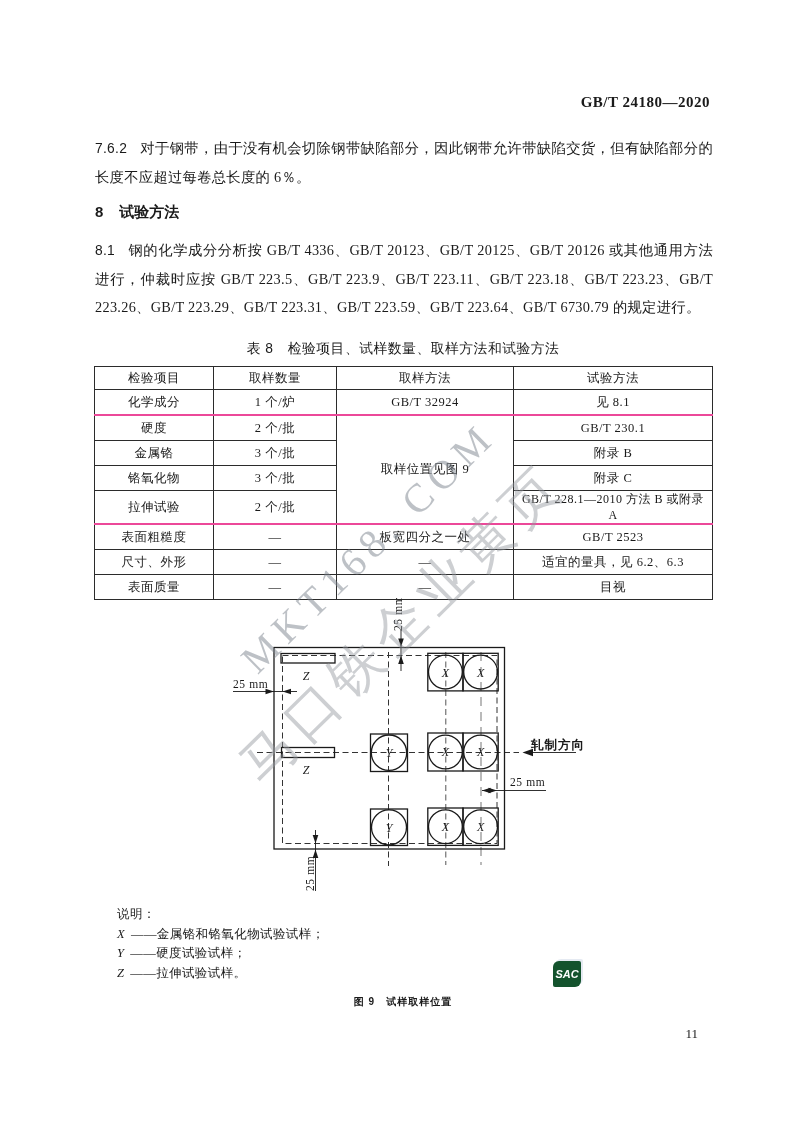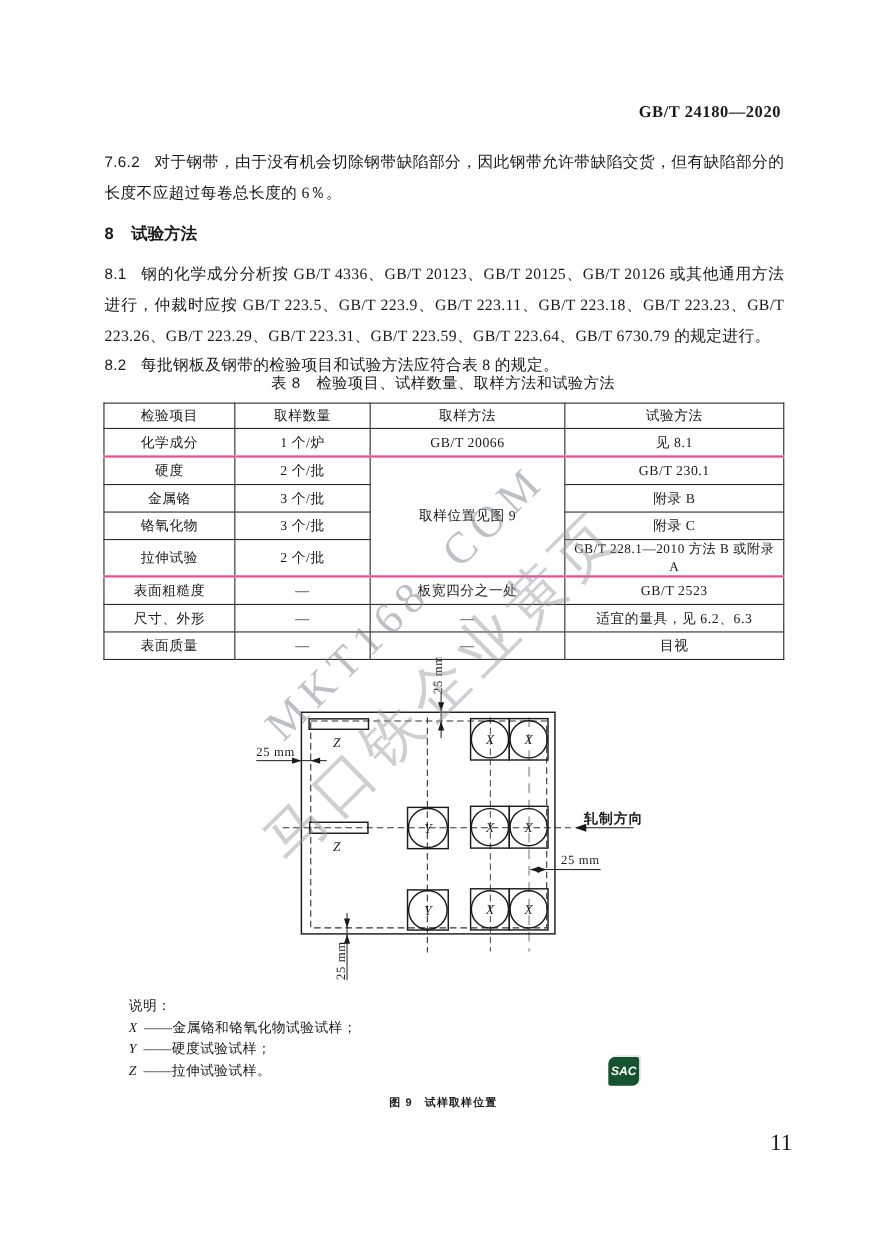--- a/index.html
+++ b/index.html
@@ -38,42 +38,41 @@
   .legend .sym{font-style:italic;margin-right:6px;}
   .fig-caption{left:94px;top:995px;width:618px;text-align:center;font-family:"Liberation Sans","DejaVu Sans",sans-serif;font-weight:bold;font-size:10px;letter-spacing:1px;}
   
   .wm{position:absolute;white-space:nowrap;pointer-events:none;z-index:3;transform-origin:0 50%;font-family:"Liberation Serif","DejaVu Serif",serif;}
   .wm1{left:248px;top:642px;font-size:40px;letter-spacing:7px;color:rgba(124,131,142,0.50);transform:rotate(-44.5deg);}
   .wm2{left:250px;top:738px;font-size:54px;letter-spacing:7px;color:rgba(148,153,160,0.47);transform:rotate(-44.5deg);}
   
   .sac{left:553px;top:961px;width:28px;height:26px;background:#14532d;border-radius:6px 2px 6px 2px;
        color:#ffffff;font:italic bold 11px "Liberation Sans","DejaVu Sans",sans-serif;
        display:flex;align-items:center;justify-content:center;box-shadow:2px -2px 0 rgba(181,194,218,0.35);}
-  .pagenum{left:700px;top:1026px;width:34px;text-align:left;font-size:21px;}
+  .pagenum{left:664px;top:1026px;width:34px;text-align:right;font-size:13px;}
   .z1{z-index:1;}
 </style>
 </head>
 <body>
 
 <div class="page">
 
   <div class="wm wm1">MKT168. COM</div>
   <div class="wm wm2">马口铁企业黄页</div>
 
   <div class="abs std-header z1">GB/T 24180—2020</div>
 
   <p class="abs para z1" style="top:120px;"><b class="clause-num">7.6.2</b><span>对于钢带，由于没有机会切除钢带缺陷部分，因此钢带允许带缺陷交货，但有缺陷部分的长度不应超过每卷总长度的 6％。</span></p>
 
   <div class="abs sec-head z1">
     <span class="num">8</span><span>试验方法</span>
   </div>
 
   <p class="abs para z1" style="top:222px;"><b class="clause-num">8.1</b><span>钢的化学成分分析按 GB/T 4336、GB/T 20123、GB/T 20125、GB/T 20126 或其他通用方法进行，仲裁时应按 GB/T 223.5、GB/T 223.9、GB/T 223.11、GB/T 223.18、GB/T 223.23、GB/T 223.26、GB/T 223.29、GB/T 223.31、GB/T 223.59、GB/T 223.64、GB/T 6730.79 的规定进行。</span></p>
 
-  <p class="abs para z1" style="top:304px;"><b class="clause-num">8.2</b><span>每批钢板及钢带的检验项目和试验方法应符合表 8 的规定。</span></p>
 
   <div class="abs tbl-title z1">表 8　检验项目、试样数量、取样方法和试验方法</div>
 
   <table class="gb z1">
     <colgroup>
         <col style="width:119px">
         <col style="width:123px">
         <col style="width:177px">
         <col style="width:199px">
       </colgroup>
@@ -82,21 +81,21 @@
         <th>检验项目</th>
         <th>取样数量</th>
         <th>取样方法</th>
         <th>试验方法</th>
       </tr>
     </thead>
     <tbody>
       <tr>
         <td class="thick">化学成分</td>
         <td class="thick">1 个/炉</td>
-        <td class="thick">GB/T 20066</td>
+        <td class="thick">GB/T 32924</td>
         <td class="thick">见 8.1</td>
       </tr>
       <tr>
         <td>硬度</td>
         <td>2 个/批</td>
         <td rowspan="4" class="thick">取样位置见图 9</td>
         <td>GB/T 230.1</td>
       </tr>
       <tr>
         <td>金属铬</td>

